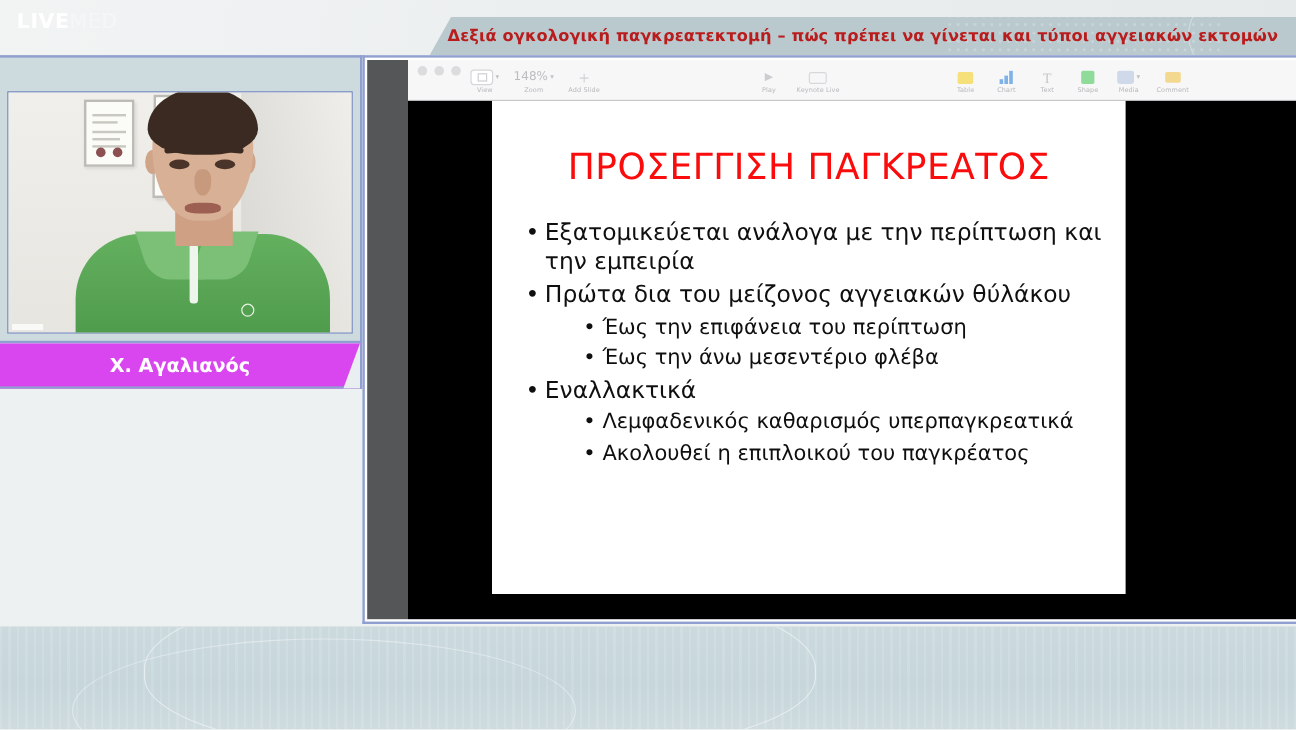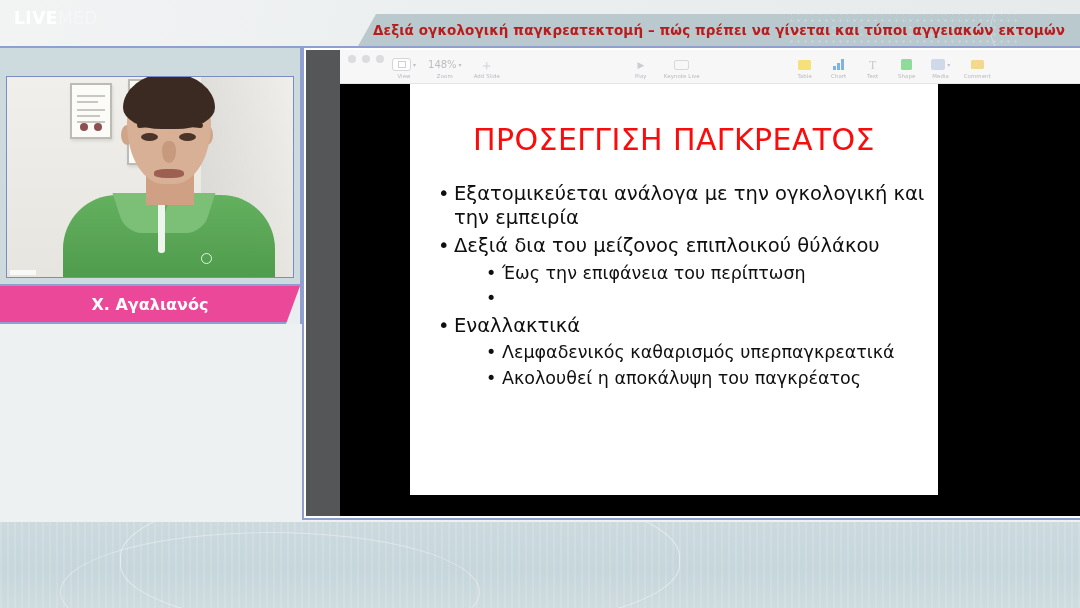--- a/index.html
+++ b/index.html
@@ -97,21 +97,21 @@
   .collar-r{ left:158px; transform:skewX(-18deg); border-radius:0 0 16px 0;}
   .placket{ position:absolute; left:151px; top:126px; width:7px; height:50px;
     background:#eef5ec; border-radius:3px; }
   .logoBtn{ position:absolute; left:194px; top:176px; width:11px; height:11px;
     border:1.5px solid #e6f2e4; border-radius:50%; }
   .timestamp{ position:absolute; left:3px; bottom:2px; width:26px; height:5px;
     background:rgba(255,255,255,.75); }
 
   .nameplate{
     position:absolute; left:0; top:286px; width:302px; height:38px;
-    background:#ec4899; border:2px solid #8f9fd0; border-left:none; border-top:none;
+    background:#d946ef; border:2px solid #8f9fd0; border-left:none; border-top:none;
     display:flex; align-items:center; justify-content:center;
     clip-path:polygon(0 0, 100% 0, 100% 100%, 0 100%);
   }
   .nameplate .corner{
     position:absolute; right:0; top:0; width:14px; height:38px;
     background:#e9eef0; clip-path:polygon(100% 0, 100% 100%, 0 100%);
   }
   .nameplate span{ color:#fff; font-size:16px; font-weight:700; position:relative; z-index:2;}
 
   
@@ -354,44 +354,45 @@
 
   </div>
 
   <div class="letterbox">
     <div class="slide">
       <div class="slide-title">ΠΡΟΣΕΓΓΙΣΗ ΠΑΓΚΡΕΑΤΟΣ</div>
       <div class="bullets">
 
         <div class="b1">
           <span class="dot">•</span>
-          <span class="btxt">Εξατομικεύεται ανάλογα με την ογκολογική και την εμπειρία</span>
+          <span class="btxt">Εξατομικεύεται ανάλογα με την περίπτωση και την εμπειρία</span>
         </div>
         <div class="b1">
           <span class="dot">•</span>
-          <span class="btxt">Δεξιά δια του μείζονος επιπλοικού θύλάκου</span>
+          <span class="btxt">Πρώτα δια του μείζονος αγγειακών θύλάκου</span>
         </div>
         <div class="b2">
           <span class="dot">•</span>
           <span class="btxt">Έως την επιφάνεια του περίπτωση</span>
         </div>
         <div class="b2">
           <span class="dot">•</span>
+          <span class="btxt">Έως την άνω μεσεντέριο φλέβα</span>
         </div>
         <div class="b1">
           <span class="dot">•</span>
           <span class="btxt">Εναλλακτικά</span>
         </div>
         <div class="b2">
           <span class="dot">•</span>
           <span class="btxt">Λεμφαδενικός καθαρισμός υπερπαγκρεατικά</span>
         </div>
         <div class="b2">
           <span class="dot">•</span>
-          <span class="btxt">Ακολουθεί η αποκάλυψη του παγκρέατος</span>
+          <span class="btxt">Ακολουθεί η επιπλοικού του παγκρέατος</span>
         </div>
 
       </div>
     </div>
   </div>
 </div>
 
 <div class="banner">
   <div class="stripes"></div>
   <div class="swirl"></div>

